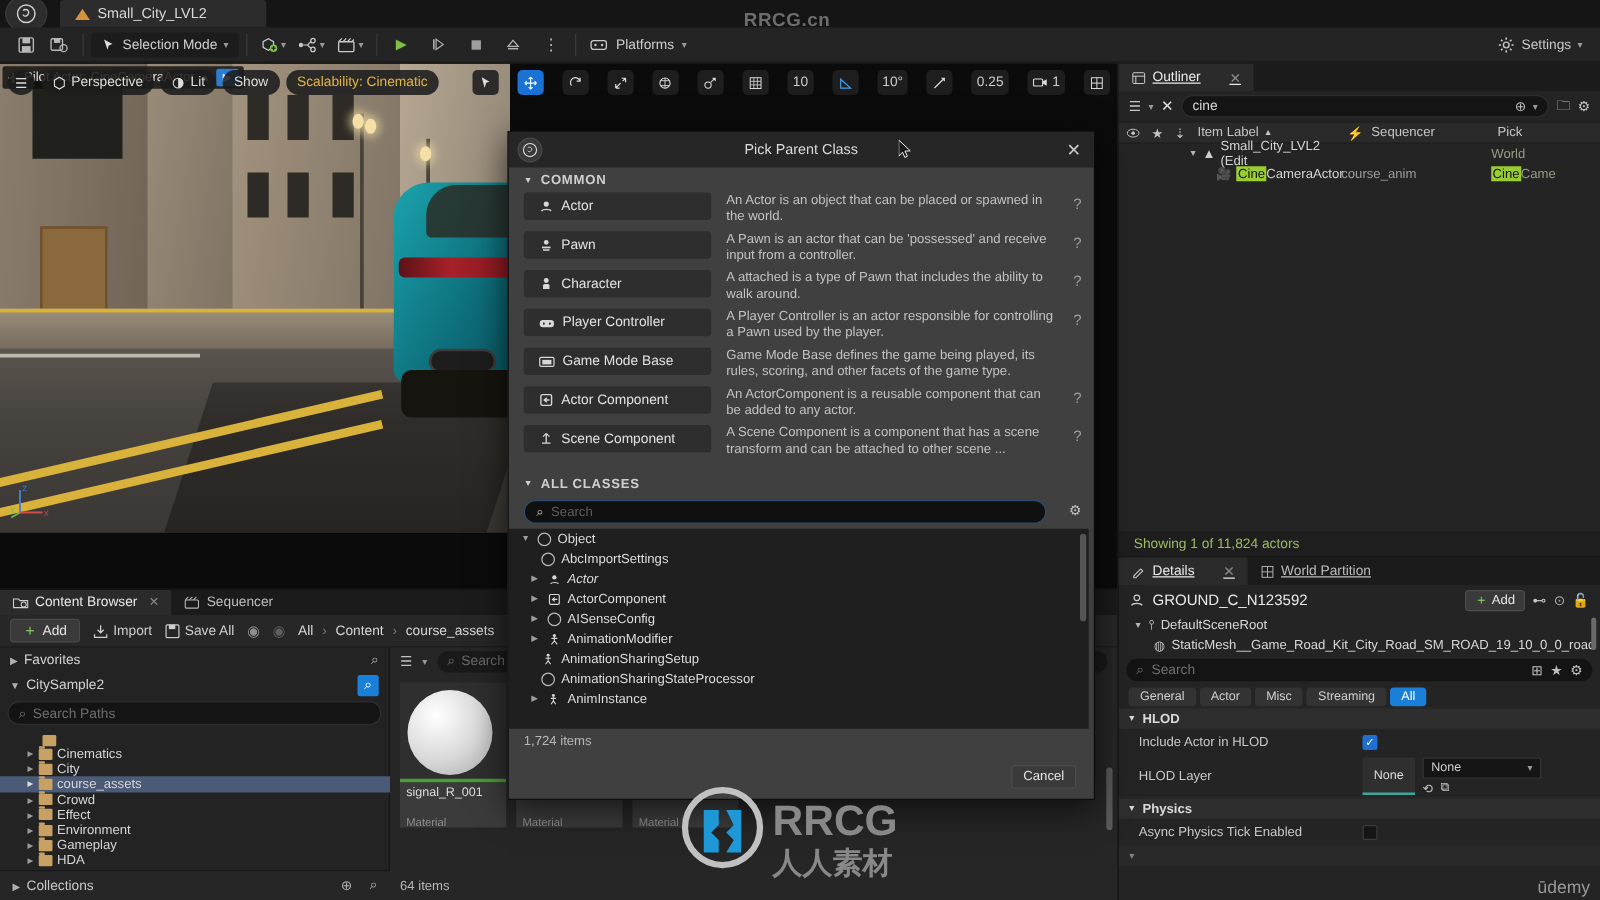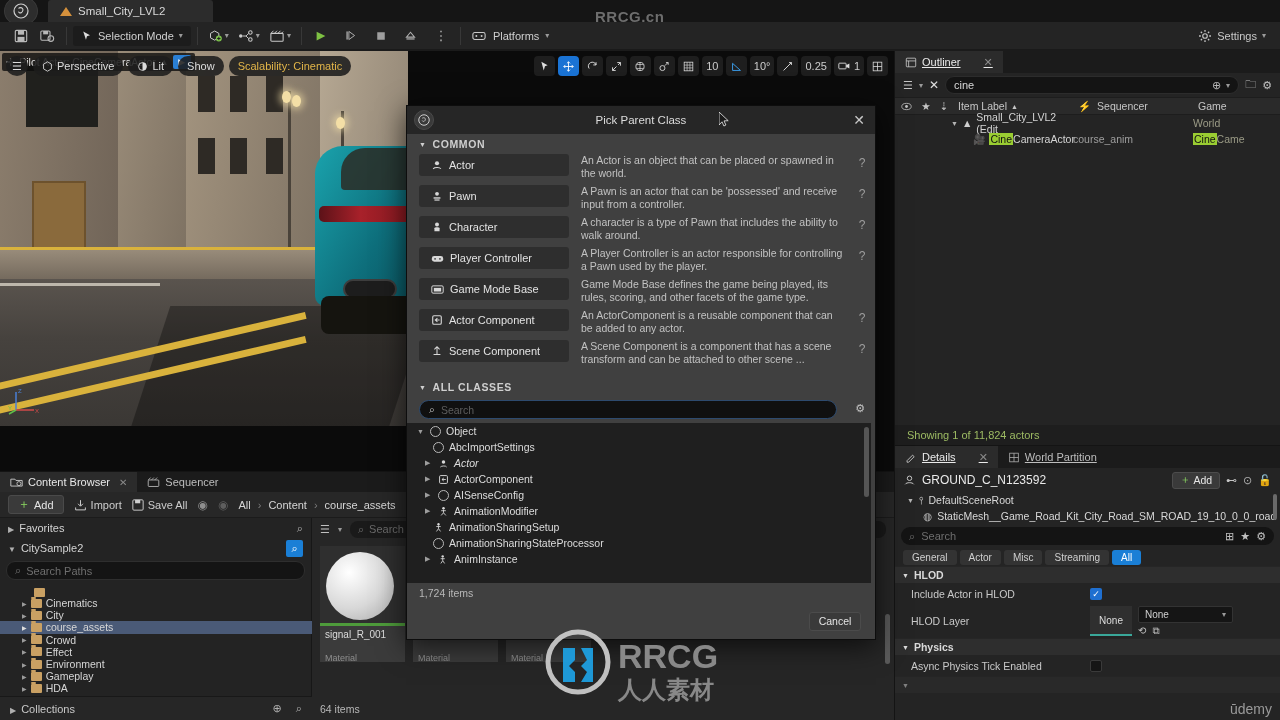--- a/index.html
+++ b/index.html
@@ -92,21 +92,21 @@
   .vp-axis { position:absolute; left:8px; bottom:8px; width:40px; height:34px; }
 
   
   .vptb-left { position:absolute; left:6px; top:5px; display:flex; align-items:center; gap:5px; z-index:6; }
   .vpchip {
     height:20px; border-radius:10px; background:rgba(28,28,28,.88); display:flex;
     align-items:center; gap:4px; padding:0 9px; color:#ddd; font-size:11px;
   }
   .vpchip.round { width:22px; padding:0; justify-content:center; border-radius:50%; }
   .vpchip.scal { color:#e2b549; }
-  .vptb-right { position:absolute; right:6px; top:5px; display:flex; align-items:center; gap:3px; z-index:6; }
+  .vptb-right { position:absolute; right:6px; top:5px; display:flex; align-items:center; gap:15px; z-index:6; }
   .vbtn {
     height:20px; min-width:21px; border-radius:4px; background:rgba(32,32,32,.9);
     display:flex; align-items:center; justify-content:center; color:#ccc; font-size:11px; padding:0 4px; gap:3px;
   }
   .vbtn.on { background:#1a73d4; color:#fff; }
   .vbtn.blue-txt { color:#3ba0f0; }
 
   
   .cbpanel { position:absolute; left:0; top:471px; width:894px; height:249px; background:#232323; border-top:1px solid #141414; }
   .cbtabs { height:20px; display:flex; align-items:flex-end; background:#1b1b1b; }
@@ -666,21 +666,21 @@
         </div>
       <div class="c" style="width:120px">
         <span>Item Label</span>
         <span style="font-size:7px">▲</span>
       </div>
       <div class="c" style="width:120px;gap:6px">
         <span style="color:#e0a92b">⚡</span>
         <span>Sequencer</span>
       </div>
       <div class="c">
-          <span>Game</span>
+          <span>Pick</span>
         </div>
     </div>
     <div class="ol-row">
       <div style="width:178px;padding-left:56px;display:flex;align-items:center;gap:4px">
         <span style="font-size:7px;color:#b5b5b5">▼</span>
         <span style="color:#cfcfcf">▲</span>
         <span>Small_City_LVL2 (Edit</span>
       </div>
       <div style="width:120px"></div>
       <div style="color:#9b9b86">World</div>
@@ -844,21 +844,21 @@
           <div class="chelp">?</div>
         </div>
         <div class="crow">
           <div class="cbtn">
             <svg width="12" height="12" viewBox="0 0 14 14">
                 <circle cx="7" cy="4" r="2.3" fill="#d8d8d8"></circle>
                 <path d="M4 12V8.5c0-1.6 6-1.6 6 0V12" fill="#d8d8d8"></path>
               </svg>
             <span>Character</span>
           </div>
-          <div class="cdesc">A character is a type of Pawn that includes the ability to walk around.</div>
+          <div class="cdesc">A attached is a type of Pawn that includes the ability to walk around.</div>
           <div class="chelp">?</div>
         </div>
         <div class="crow">
           <div class="cbtn">
             <svg width="13" height="11" viewBox="0 0 16 12">
                 <rect x="1" y="3" width="14" height="7" rx="3" fill="#d8d8d8"></rect>
                 <circle cx="5" cy="6.5" r="1" fill="#2e2e2e"></circle>
                 <circle cx="11" cy="6.5" r="1" fill="#2e2e2e"></circle>
               </svg>
             <span>Player Controller</span>

